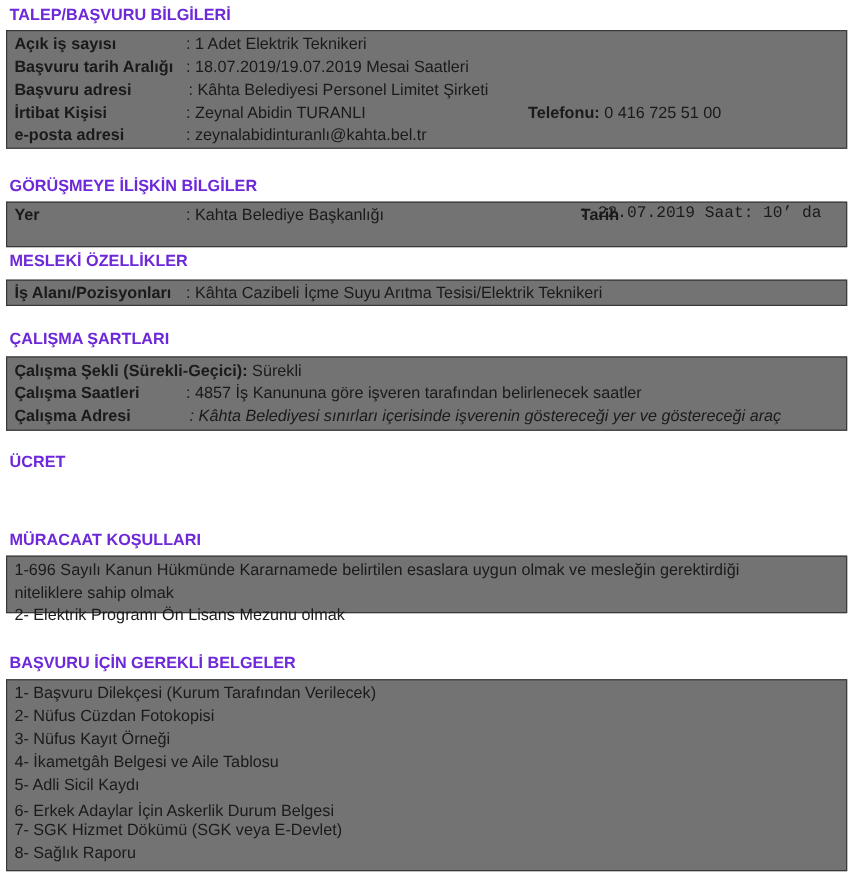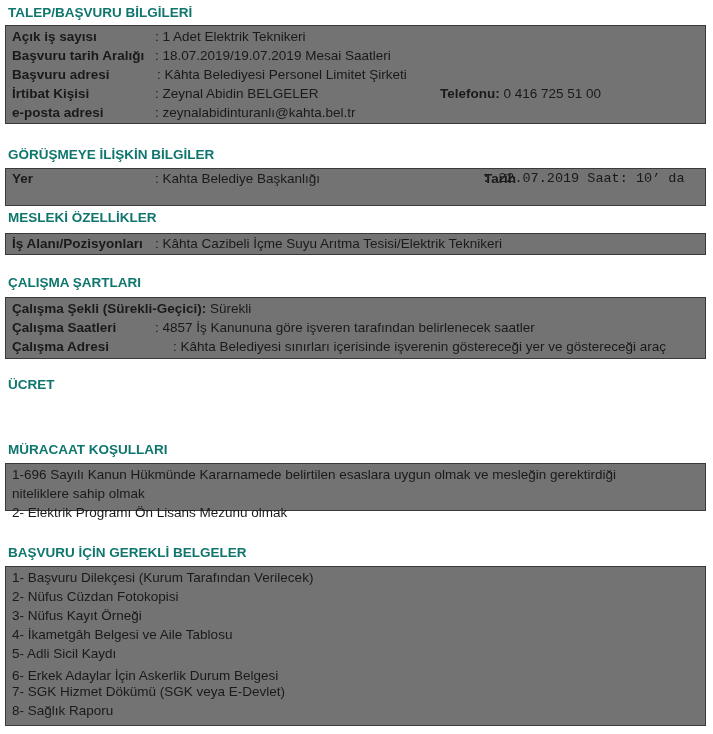--- a/index.html
+++ b/index.html
@@ -20,21 +20,21 @@
       position: absolute;
       left: 0; top: 0;
       width: 713px; height: 734px;
     }
     .section-title {
       position: absolute;
       left: 8px;
       font-weight: bold;
       font-size: 13.5px;
       letter-spacing: 0px;
-      color: #0f766e;
+      color: #6d28d9;
       white-space: nowrap;
     }
     .box {
       position: absolute;
       left: 5px;
       width: 701px;
       border: 1.3px solid #3a3a3a;
       box-sizing: border-box;
       background: #737373;
     }
@@ -78,21 +78,21 @@
     <div class="row" style="top:20px;">
       <span class="lbl">Başvuru tarih Aralığı</span>
       <span class="val" style="left:143px;">: 18.07.2019/19.07.2019 Mesai Saatleri</span>
     </div>
     <div class="row" style="top:39px;">
       <span class="lbl">Başvuru adresi</span>
       <span class="val" style="left:145px;">: Kâhta Belediyesi Personel Limitet Şirketi</span>
     </div>
     <div class="row" style="top:58px;">
       <span class="lbl">İrtibat Kişisi</span>
-      <span class="val" style="left:143px;">: Zeynal Abidin BELGELER</span>
+      <span class="val" style="left:143px;">: Zeynal Abidin TURANLI</span>
       <span class="val" style="left:428px;"><span class="b">Telefonu:</span><span> 0 416 725 51 00</span></span>
     </div>
     <div class="row" style="top:77px;">
       <span class="lbl">e-posta adresi</span>
       <span class="val" style="left:143px;">: zeynalabidinturanlı@kahta.bel.tr</span>
     </div>
   </div>
 
   <div class="section-title" style="top:147px;">GÖRÜŞMEYE İLİŞKİN BİLGİLER</div>
   <div class="box" style="top:168px; height:38px;">
@@ -116,21 +116,21 @@
   <div class="box" style="top:297px; height:62px;">
     <div class="row" style="top:1px;">
       <span class="val" style="left:0;"><span class="b">Çalışma Şekli (Sürekli-Geçici):</span><span> Sürekli</span></span>
     </div>
     <div class="row" style="top:20px;">
       <span class="lbl">Çalışma Saatleri</span>
       <span class="val" style="left:143px;">: 4857 İş Kanununa göre işveren tarafından belirlenecek saatler</span>
     </div>
     <div class="row" style="top:39px;">
       <span class="lbl">Çalışma Adresi</span>
-      <span class="val" style="left:161px;">: Kâhta Belediyesi sınırları içerisinde işverenin göstereceği yer ve göstereceği araç</span>
+      <span class="val" style="left:146px;font-style:italic;">: Kâhta Belediyesi sınırları içerisinde işverenin göstereceği yer ve göstereceği araç</span>
     </div>
   </div>
 
   <div class="section-title" style="top:377px;">ÜCRET</div>
 
   <div class="section-title" style="top:442px;">MÜRACAAT KOŞULLARI</div>
   <div class="box" style="top:463px; height:48px;">
     <div class="line" style="top:1px;">1-696 Sayılı Kanun Hükmünde Kararnamede belirtilen esaslara uygun olmak ve mesleğin gerektirdiği</div>
     <div class="line" style="top:20px;">niteliklere sahip olmak</div>
     <div class="line" style="top:39px;">2- Elektrik Programı Ön Lisans Mezunu olmak</div>

